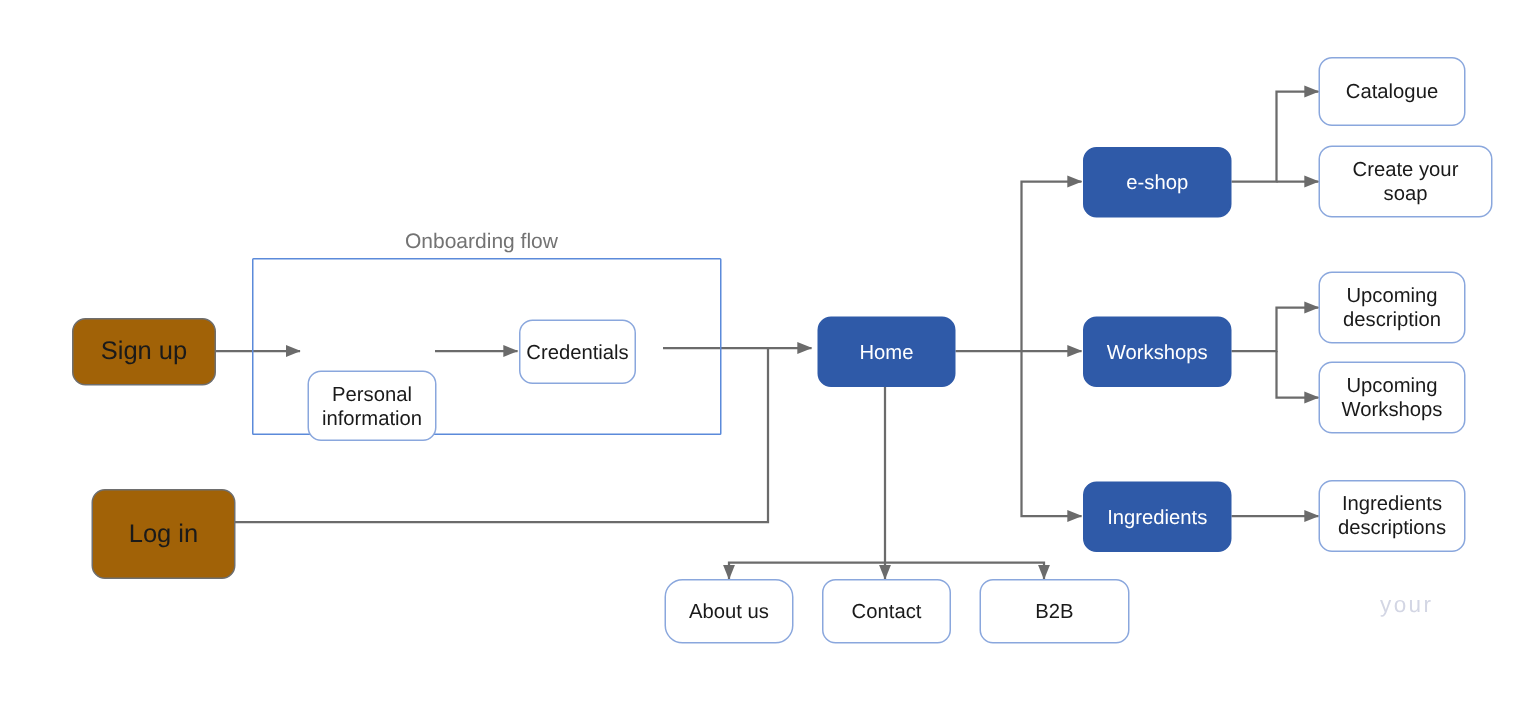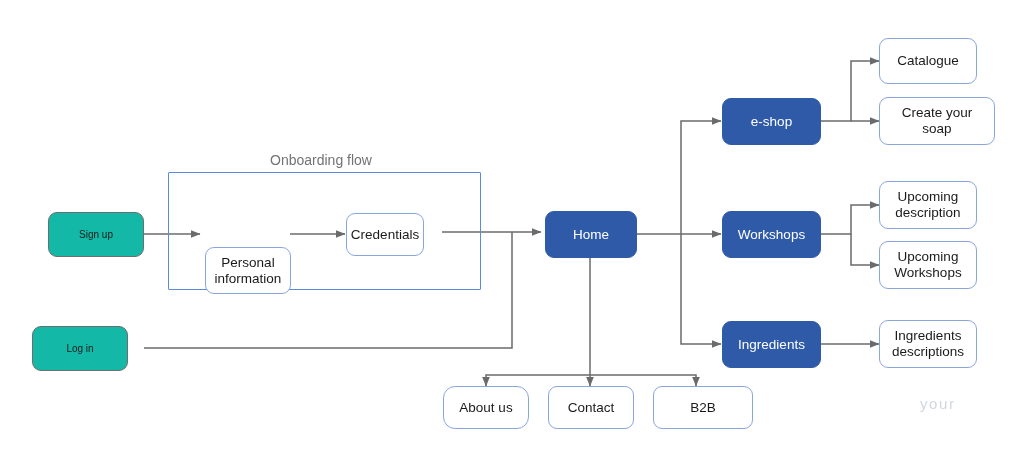--- a/index.html
+++ b/index.html
@@ -34,24 +34,24 @@
     display: flex;
     align-items: center;
     justify-content: center;
     text-align: center;
     border-radius: 9px;
     line-height: 1.18;
     padding: 2px 4px;
     white-space: pre-line;
   }
   .node.gray {
-    background: #14b8a6;
+    background: #a16207;
     border: 1.3px solid #6e6e6e;
     color: #1a1a1a;
-    font-size: 10px;
+    font-size: 17px;
   }
   .node.outline {
     background: #ffffff;
     border: 1.3px solid #8aa7dd;
     color: #1a1a1a;
     font-size: 13.5px;
   }
   .node.filled {
     background: #2f5aa8;
     border: 1.3px solid #2f5aa8;
@@ -118,21 +118,21 @@
       <path d="M 590 375 L 486 375 L 486 386" marker-end="url(#arrow)"></path>
       <path d="M 590 375 L 696 375 L 696 386" marker-end="url(#arrow)"></path>
     </g>
   </svg>
 
   <div class="group-frame" style="left:168px; top:172px; width:313px; height:118px;"></div>
   <div class="group-label" style="left:270px; top:152px;">Onboarding flow</div>
 
   <div class="node gray" style="left:48px; top:212px; width:96px; height:45px;">Sign up</div>
 
-  <div class="node gray" style="left:32px; top:326px; width:96px; height:45px;">Log in</div>
+  <div class="node gray" style="left:61px; top:326px; width:96px; height:60px;">Log in</div>
 
   <div class="node outline" style="left:205px; top:211px; width:86px; height:47px;margin-top:36px;">Personal
 information</div>
 
   <div class="node outline" style="left:346px; top:213px; width:78px; height:43px;">Credentials</div>
 
   <div class="node filled" style="left:545px; top:211px; width:92px; height:47px;">Home</div>
 
   <div class="node filled" style="left:722px; top:98px; width:99px; height:47px;">e-shop</div>
 

